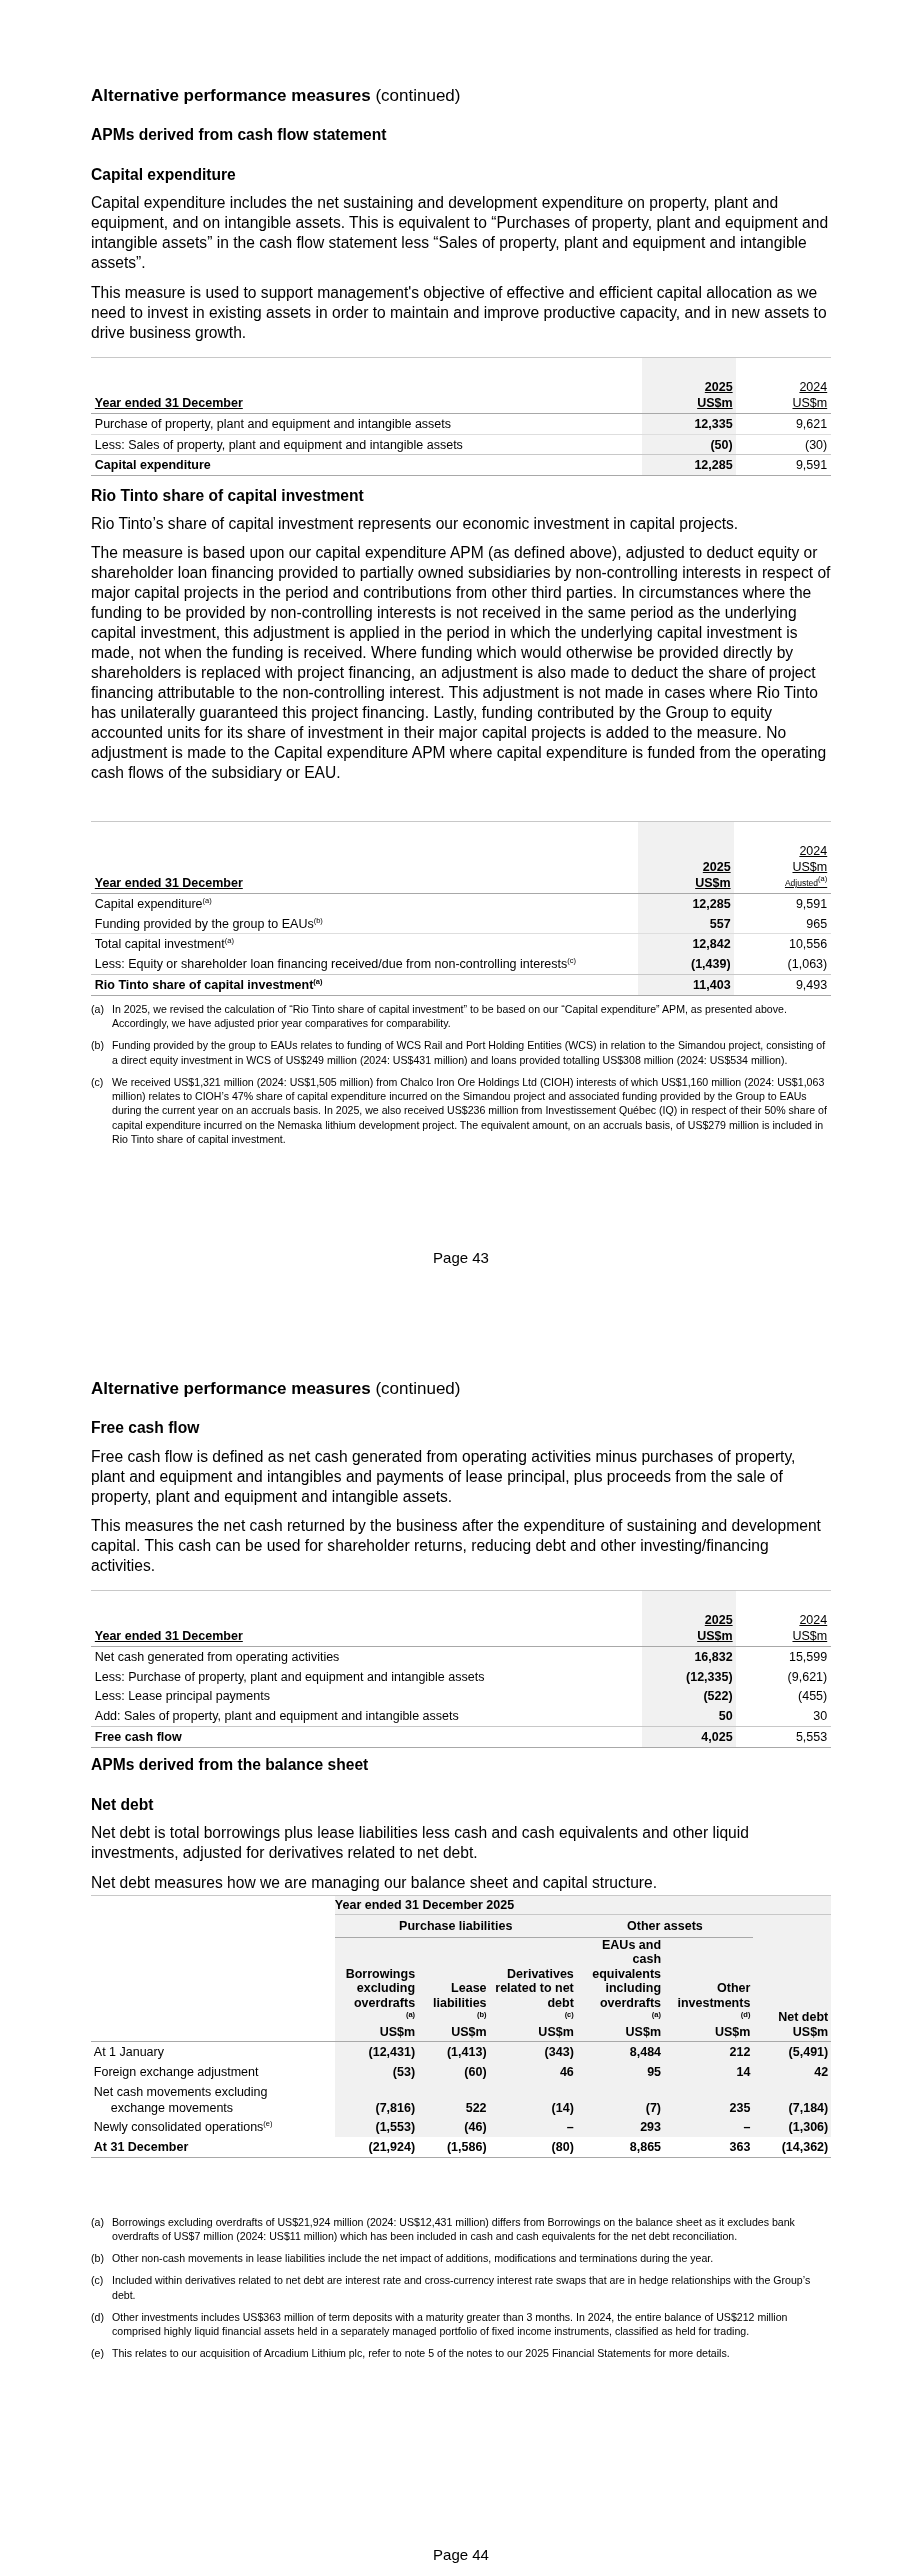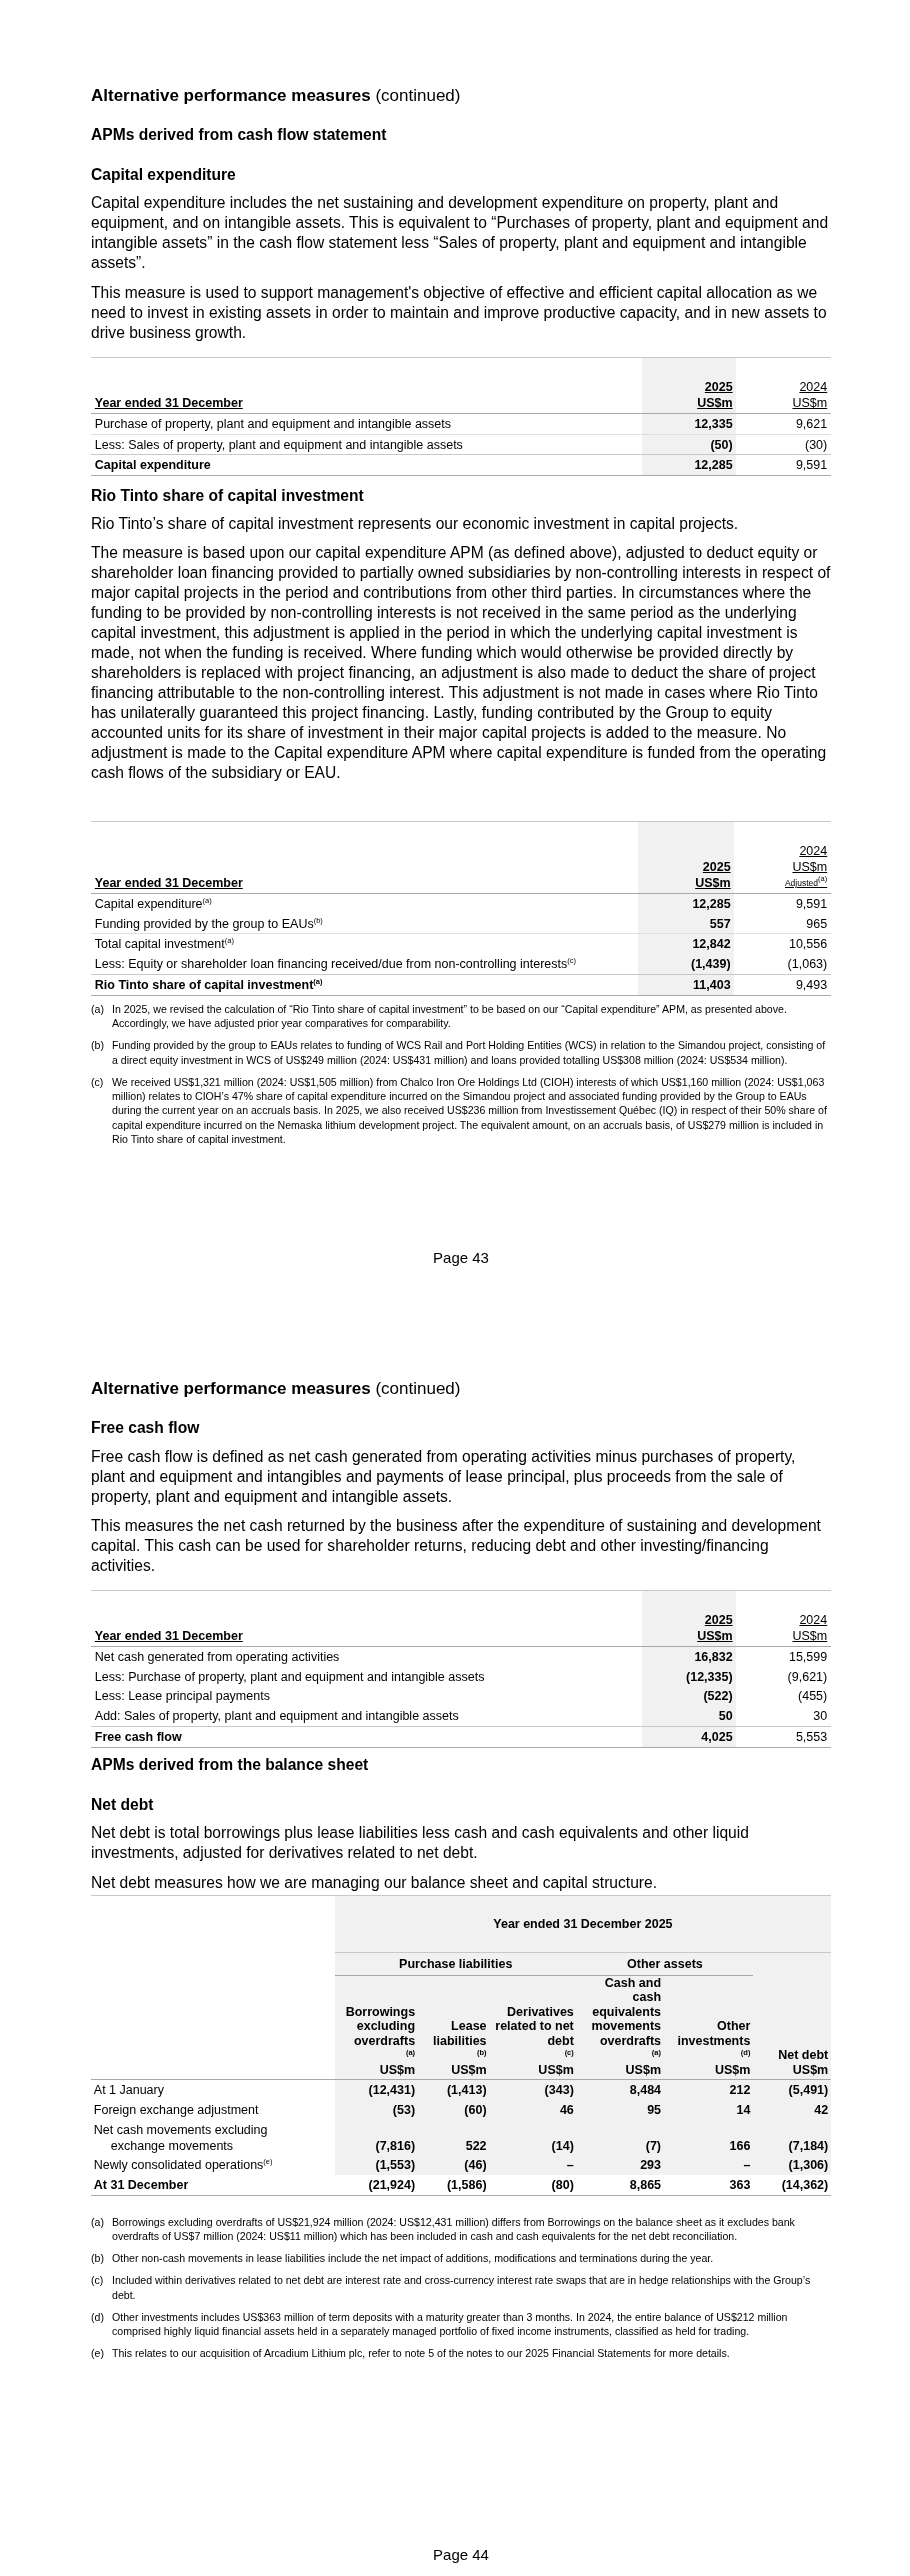--- a/index.html
+++ b/index.html
@@ -28,21 +28,21 @@
   .notes { font-size: 10.6px; line-height: 14.4px; }
   .note { display: flex; margin-bottom: 7.5px; }
   .note .k { width: 21px; flex: none; }
   .note .t { flex: 1; }
   .pageno { position: absolute; width: 740px; text-align: center; font-size: 15px; }
   
   table.nd { border-collapse: collapse; width: 740px; font-size: 12.5px; }
   table.nd td { padding: 0 2.8px; line-height: 16px; text-align: right; vertical-align: bottom; }
   table.nd td.lab { text-align: left; }
   table.nd td.sh { background: #f1f1f1; font-weight: bold; }
-  table.nd tr.ttl td.sh { text-align: center; border-top: 1.4px solid #c8c8c8; border-bottom: 0.9px solid #c8c8c8; padding: 20px 0; }
+  table.nd tr.ttl td.sh { text-align: left; border-top: 1.4px solid #c8c8c8; border-bottom: 0.9px solid #c8c8c8; padding: 1px 0; }
   table.nd tr.ttl td.lab { border-top: 1.4px solid #c8c8c8; }
   table.nd tr.grp td.sh.g { text-align: center; border-bottom: 1.4px solid #a8a8a8; padding: 2.8px 0; }
   table.nd tr.cols td.sh { line-height: 14.6px; }
   table.nd tr.cols td.sh .ref { font-size: 7.5px; display: block; line-height: 8.5px; }
   table.nd tr.cols td { border-bottom: 1.9px solid #a8a8a8; padding-bottom: 1.9px; }
   table.nd tr.r td { padding-top: 1.9px; padding-bottom: 1.9px; }
   table.nd tr.r td.lab { font-weight: normal; }
   table.nd tr.pre td { border-bottom: 0.9px solid #c8c8c8; }
   table.nd tr.ndt td { font-weight: bold; border-bottom: 1.9px solid #a8a8a8; padding-top: 1.9px; padding-bottom: 1.9px; }
   .indent { padding-left: 17px; display: inline-block; }
@@ -210,21 +210,21 @@
       <td class="lab"></td>
       <td class="sh g" colspan="3">Purchase liabilities</td>
       <td class="sh g" colspan="2">Other assets</td>
       <td class="sh"></td>
     </tr>
     <tr class="cols">
       <td class="lab"></td>
       <td class="sh"><span>Borrowings excluding overdrafts</span><span class="ref">(a)</span><span style="display:block;margin-top:5.7px;">US$m</span></td>
       <td class="sh"><span>Lease liabilities</span><span class="ref">(b)</span><span style="display:block;margin-top:5.7px;">US$m</span></td>
       <td class="sh"><span>Derivatives related to net debt</span><span class="ref">(c)</span><span style="display:block;margin-top:5.7px;">US$m</span></td>
-      <td class="sh"><span>Cash and cash equivalents movements overdrafts</span><span class="ref">(a)</span><span style="display:block;margin-top:5.7px;">US$m</span></td>
+      <td class="sh"><span>EAUs and cash equivalents including overdrafts</span><span class="ref">(a)</span><span style="display:block;margin-top:5.7px;">US$m</span></td>
       <td class="sh"><span>Other investments</span><span class="ref">(d)</span><span style="display:block;margin-top:5.7px;">US$m</span></td>
       <td class="sh"><span>Net debt</span><span style="display:block;">US$m</span></td>
     </tr>
     <tr class="r">
       <td class="lab">At 1 January</td>
       <td class="sh">(12,431)</td>
       <td class="sh">(1,413)</td>
       <td class="sh">(343)</td>
       <td class="sh">8,484</td>
       <td class="sh">212</td>
@@ -238,21 +238,21 @@
       <td class="sh">95</td>
       <td class="sh">14</td>
       <td class="sh">42</td>
     </tr>
     <tr class="r">
       <td class="lab"><span>Net cash movements excluding</span><br><span class="indent">exchange movements</span></td>
       <td class="sh">(7,816)</td>
       <td class="sh">522</td>
       <td class="sh">(14)</td>
       <td class="sh">(7)</td>
-      <td class="sh">166</td>
+      <td class="sh">235</td>
       <td class="sh">(7,184)</td>
     </tr>
     <tr class="r">
       <td class="lab"><span>Newly consolidated operations</span><sup>(e)</sup></td>
       <td class="sh">(1,553)</td>
       <td class="sh">(46)</td>
       <td class="sh">–</td>
       <td class="sh">293</td>
       <td class="sh">–</td>
       <td class="sh">(1,306)</td>

